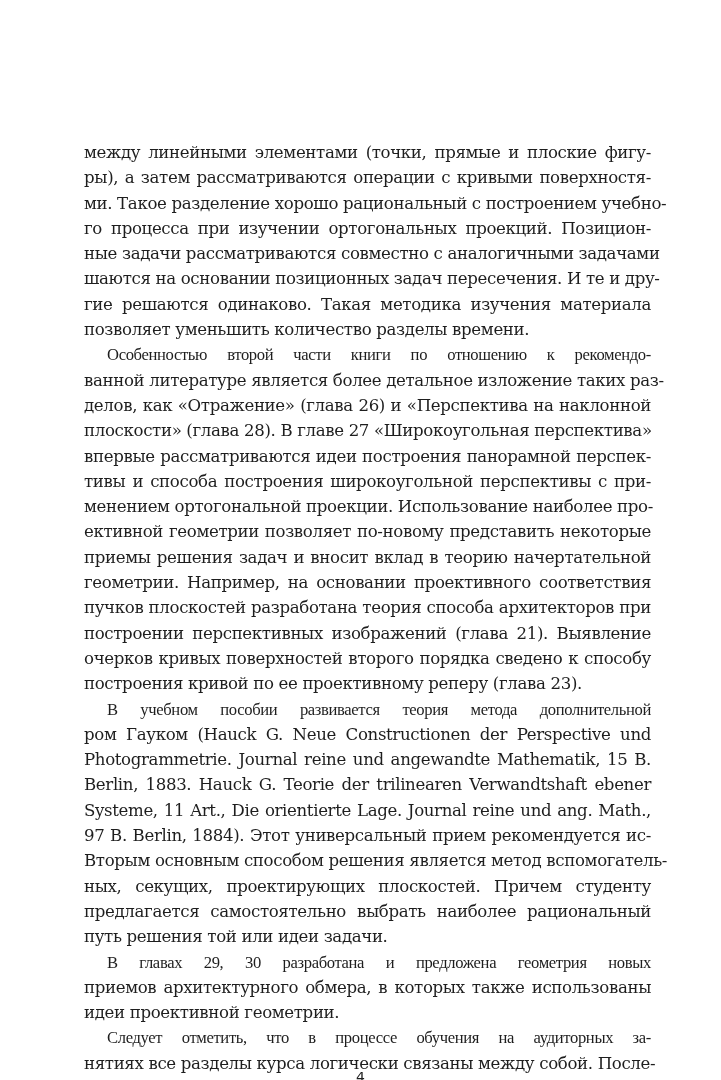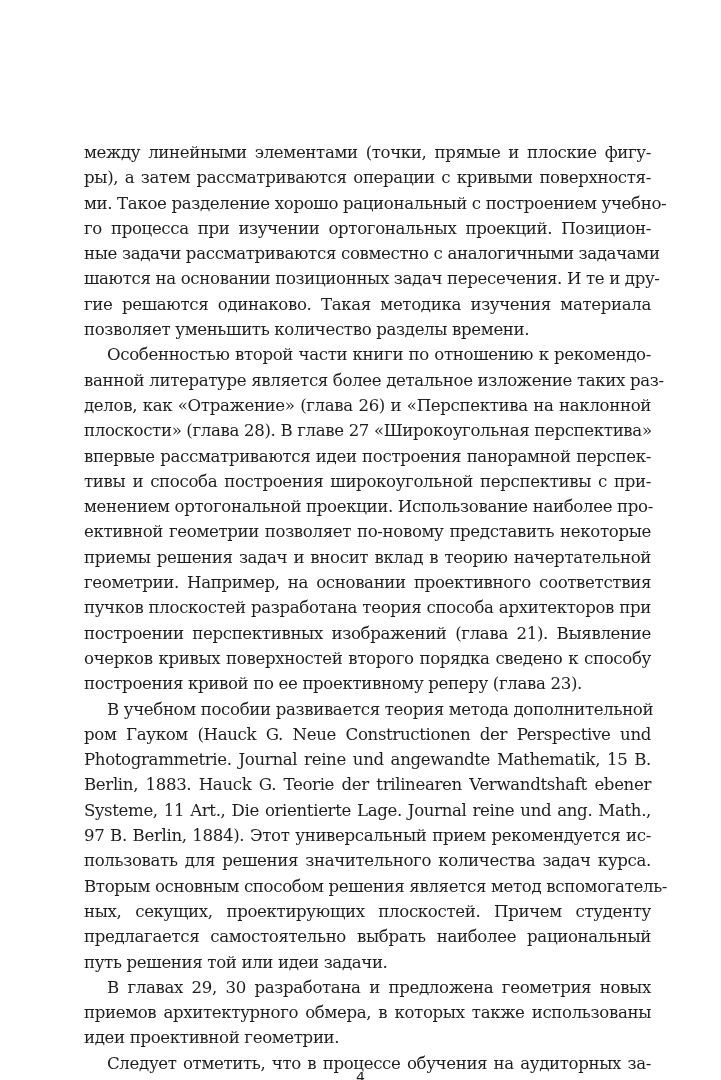--- a/index.html
+++ b/index.html
@@ -38,20 +38,21 @@
       white-space: nowrap;
       text-align: justify;
       text-align-last: justify;
       letter-spacing: -0.35px;
     }
     .line.last {
       text-align-last: left;
     }
     .line.indent {
       padding-left: 23px;
+      font-family: Liberation Serif, serif;
     }
     .page-number {
       position: absolute;
       left: 0;
       width: 721px;
       top: 1011px;
       text-align: center;
       font-family: "DejaVu Sans", "Liberation Sans", sans-serif;
       font-size: 14px;
       color: #1e1e1e;
@@ -91,21 +92,20 @@
       <span class="line last">построения кривой по ее проективному реперу (глава 23).</span>
     </div>
 
     <div class="paragraph">
       <span class="line indent">В учебном пособии развивается теория метода дополнительной</span>
       <span class="line">ром Гауком (Hauck G. Neue Constructionen der Perspective und</span>
       <span class="line">Photogrammetrie. Journal reine und angewandte Mathematik, 15 B.</span>
       <span class="line">Berlin, 1883. Hauck G. Teorie der trilinearen Verwandtshaft ebener</span>
       <span class="line">Systeme, 11 Art., Die orientierte Lage. Journal reine und ang. Math.,</span>
       <span class="line">97 B. Berlin, 1884). Этот универсальный прием рекомендуется ис-</span>
-      <span class="line">пользовать для решения значительного количества задач курса.</span>
       <span class="line">Вторым основным способом решения является метод вспомогатель-</span>
       <span class="line">ных, секущих, проектирующих плоскостей. Причем студенту</span>
       <span class="line">предлагается самостоятельно выбрать наиболее рациональный</span>
       <span class="line last">путь решения той или идеи задачи.</span>
     </div>
 
     <div class="paragraph">
       <span class="line indent">В главах 29, 30 разработана и предложена геометрия новых</span>
       <span class="line">приемов архитектурного обмера, в которых также использованы</span>
       <span class="line last">идеи проективной геометрии.</span>

